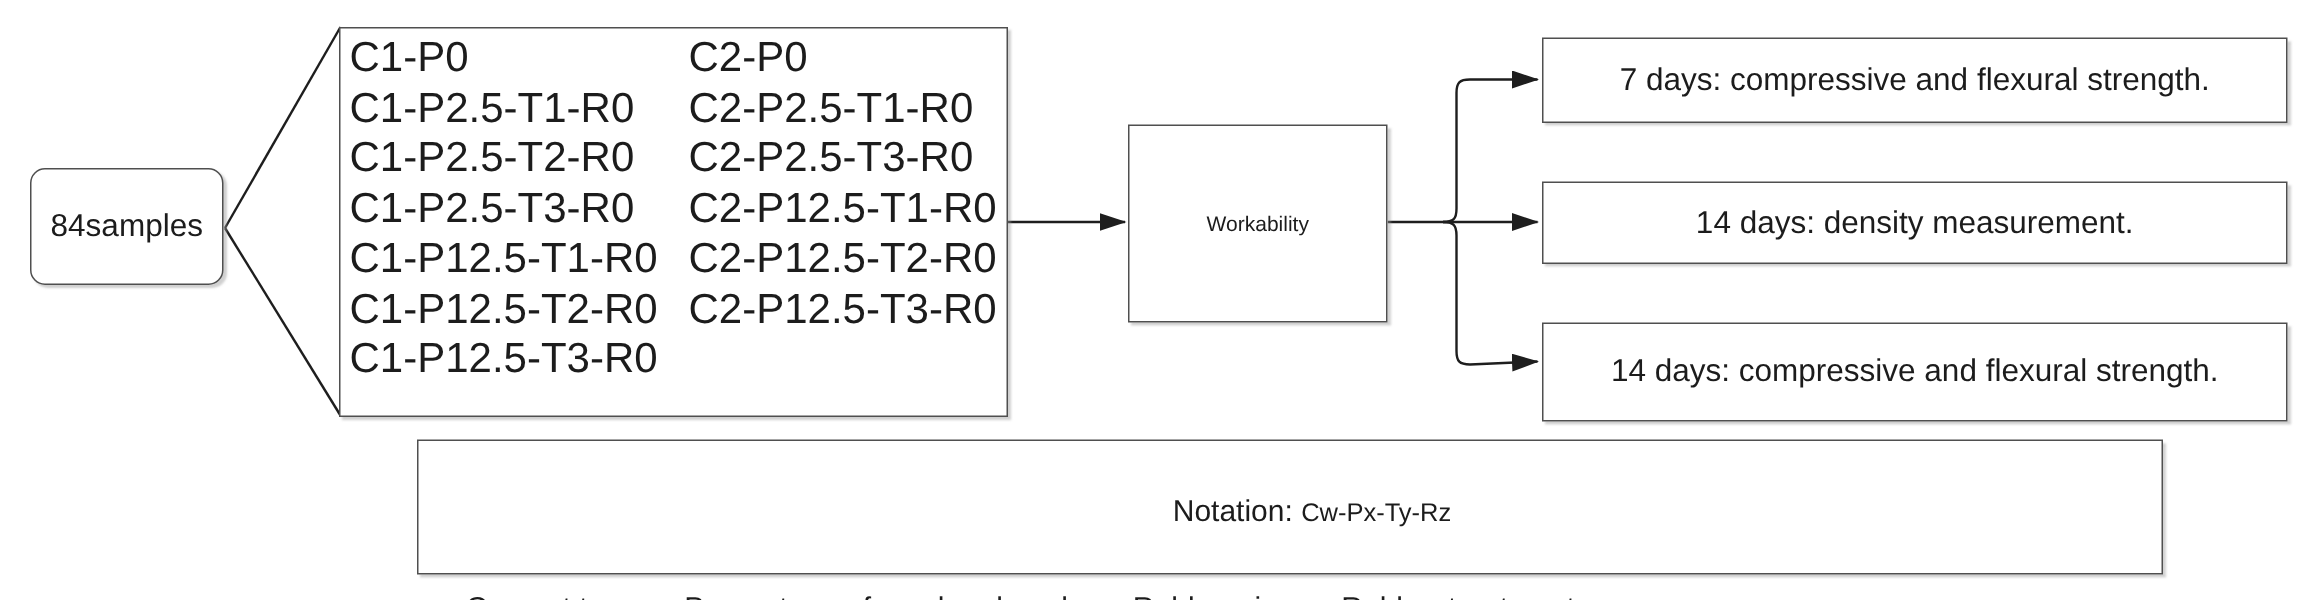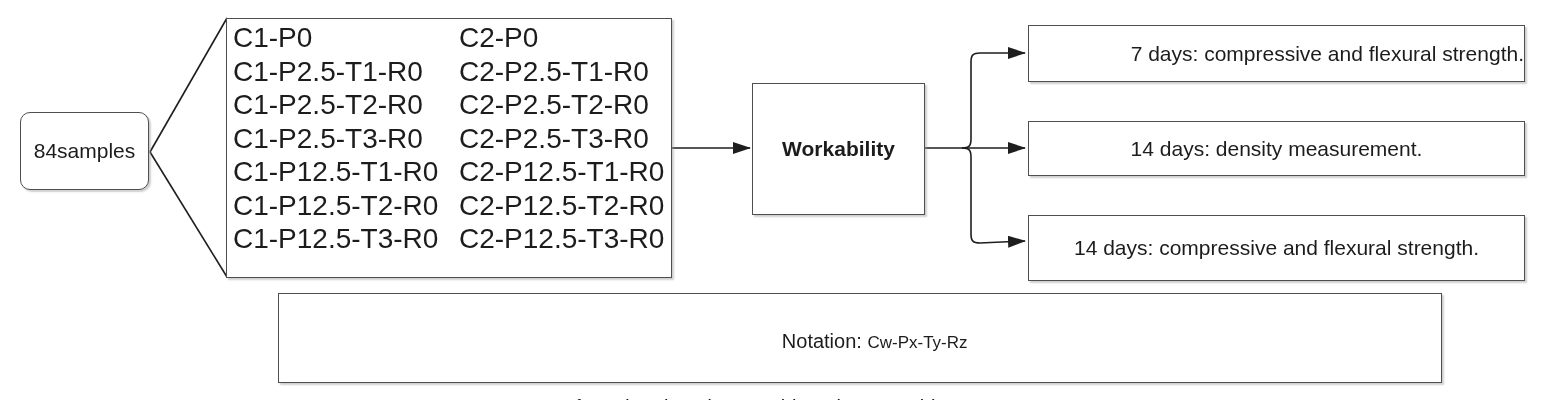--- a/index.html
+++ b/index.html
@@ -40,30 +40,29 @@
   .matrix-col { width: 226px; }
   .matrix-col.second { width: auto; }
   .matrix-col div {
     font-size: 28px;
     line-height: 33.5px;
     white-space: nowrap;
   }
   .workability-box {
     left: 752px; top: 83px; width: 173px; height: 132px;
     display: flex; align-items: center; justify-content: center;
-    font-size: 21px;
-    font-weight: bold;
+    font-size: 14px;
   }
   .outcome-box {
     left: 1028px; width: 497px;
     display: flex; align-items: center; justify-content: center;
     font-size: 21px;
     text-align: center;
   }
-  .outcome-1 { top: 25px;  height: 57px; justify-content: flex-end; }
+  .outcome-1 { top: 25px;  height: 57px; }
   .outcome-2 { top: 121px; height: 55px; }
   .outcome-3 { top: 215px; height: 66px; }
   .notation-box {
     left: 278px; top: 293px; width: 1164px; height: 90px;
     padding: 5px 10px 0 6px;
   }
   .notation-title {
     text-align: center;
     font-size: 20px;
     line-height: 28px;
@@ -111,21 +110,20 @@
       <div>C1-P2.5-T1-R0</div>
       <div>C1-P2.5-T2-R0</div>
       <div>C1-P2.5-T3-R0</div>
       <div>C1-P12.5-T1-R0</div>
       <div>C1-P12.5-T2-R0</div>
       <div>C1-P12.5-T3-R0</div>
     </div>
     <div class="matrix-col second">
       <div>C2-P0</div>
       <div>C2-P2.5-T1-R0</div>
-      <div>C2-P2.5-T2-R0</div>
       <div>C2-P2.5-T3-R0</div>
       <div>C2-P12.5-T1-R0</div>
       <div>C2-P12.5-T2-R0</div>
       <div>C2-P12.5-T3-R0</div>
     </div>
   </div>
 
   <div class="box workability-box">
     <span>Workability</span>
   </div>

